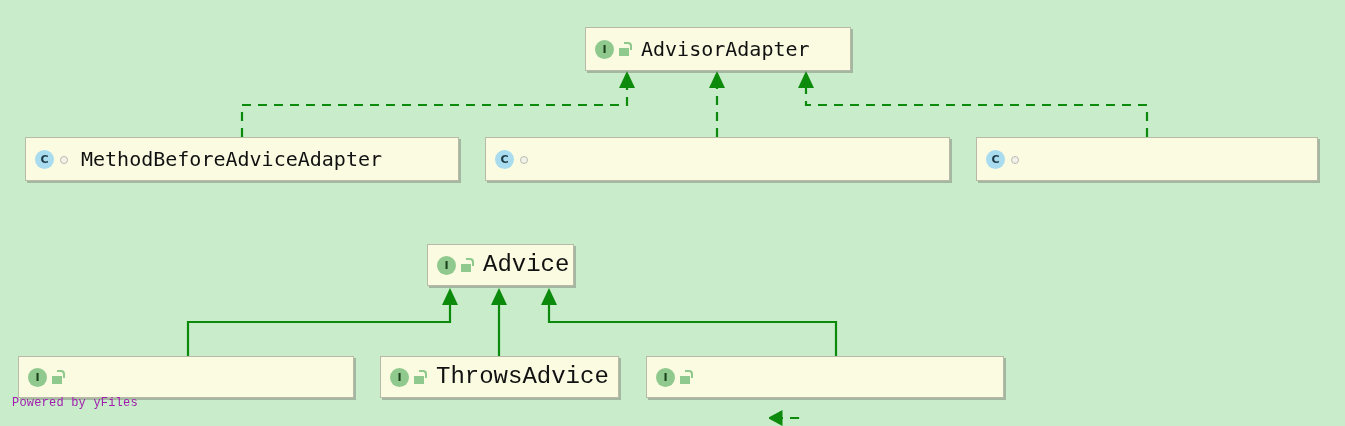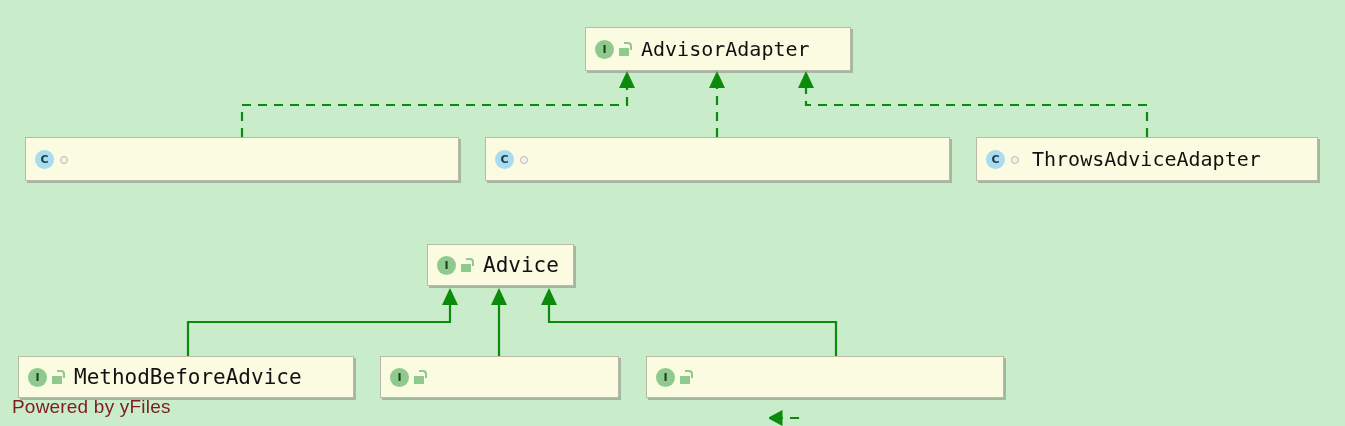--- a/index.html
+++ b/index.html
@@ -38,21 +38,21 @@
     padding: 0 10px 0 9px;
     white-space: nowrap;
   }
   .node-label {
     font-family: "DejaVu Sans Mono", "Liberation Mono", monospace;
     font-size: 20px;
     line-height: 1;
     color: #111111;
     letter-spacing: 0px;
   }
-  .node.small .node-label { font-size: 21px; }
+  .node.small .node-label { font-size: 24px; font-family: Liberation Mono, monospace; }
 
   
   .icon-group {
     display: inline-flex;
     align-items: center;
     margin-right: 9px;
     flex: 0 0 auto;
   }
   .ico-iface {
     width: 19px; height: 19px;
@@ -113,23 +113,23 @@
     left: 2px; top: 4px;
     width: 6px; height: 6px;
     border-radius: 50%;
     border: 1.5px solid #b9bcb6;
     background: #f2f2e6;
   }
   .watermark {
     position: absolute;
     left: 12px;
     top: 396px;
-    font-family: Liberation Sans, sans-serif;
-    font-size: 19px;
-    color: #7f1d1d;
+    font-family: Liberation Mono, monospace;
+    font-size: 12px;
+    color: #a21caf;
     letter-spacing: 0.2px;
     user-select: none;
   }
 </style>
 </head>
 <body>
 
 <div id="diagram">
 
   <svg id="edge-layer" width="1345" height="426" viewBox="0 0 1345 426">
@@ -172,58 +172,58 @@
       <span class="ico-lock"></span>
     </span>
     <span class="node-label">AdvisorAdapter</span>
   </div>
 
   <div class="node" style="left:25px; top:137px; width:434px; height:44px;">
     <span class="icon-group">
       <span class="ico-class">C</span>
       <span class="ico-abstract"></span>
     </span>
+    <span class="node-label">MethodBeforeAdviceAdapter</span>
   </div>
 
   <div class="node" style="left:485px; top:137px; width:465px; height:44px;">
     <span class="icon-group">
       <span class="ico-class">C</span>
       <span class="ico-abstract"></span>
     </span>
   </div>
 
   <div class="node" style="left:976px; top:137px; width:342px; height:44px;">
     <span class="icon-group">
       <span class="ico-class">C</span>
       <span class="ico-abstract"></span>
     </span>
-    <span class="node-label">ThrowsAdviceAdapter</span>
   </div>
 
   <div class="node small" style="left:427px; top:244px; width:147px; height:42px;">
     <span class="icon-group">
       <span class="ico-iface">I</span>
       <span class="ico-lock"></span>
     </span>
     <span class="node-label">Advice</span>
   </div>
 
   <div class="node small" style="left:18px; top:356px; width:336px; height:42px;">
     <span class="icon-group">
       <span class="ico-iface">I</span>
       <span class="ico-lock"></span>
     </span>
-    <span class="node-label">MethodBeforeAdvice</span>
   </div>
 
   <div class="node small" style="left:380px; top:356px; width:239px; height:42px;">
     <span class="icon-group">
       <span class="ico-iface">I</span>
       <span class="ico-lock"></span>
     </span>
+    <span class="node-label">ThrowsAdvice</span>
   </div>
 
   <div class="node small" style="left:646px; top:356px; width:358px; height:42px;">
     <span class="icon-group">
       <span class="ico-iface">I</span>
       <span class="ico-lock"></span>
     </span>
   </div>
 
   <div class="watermark">Powered by yFiles</div>

